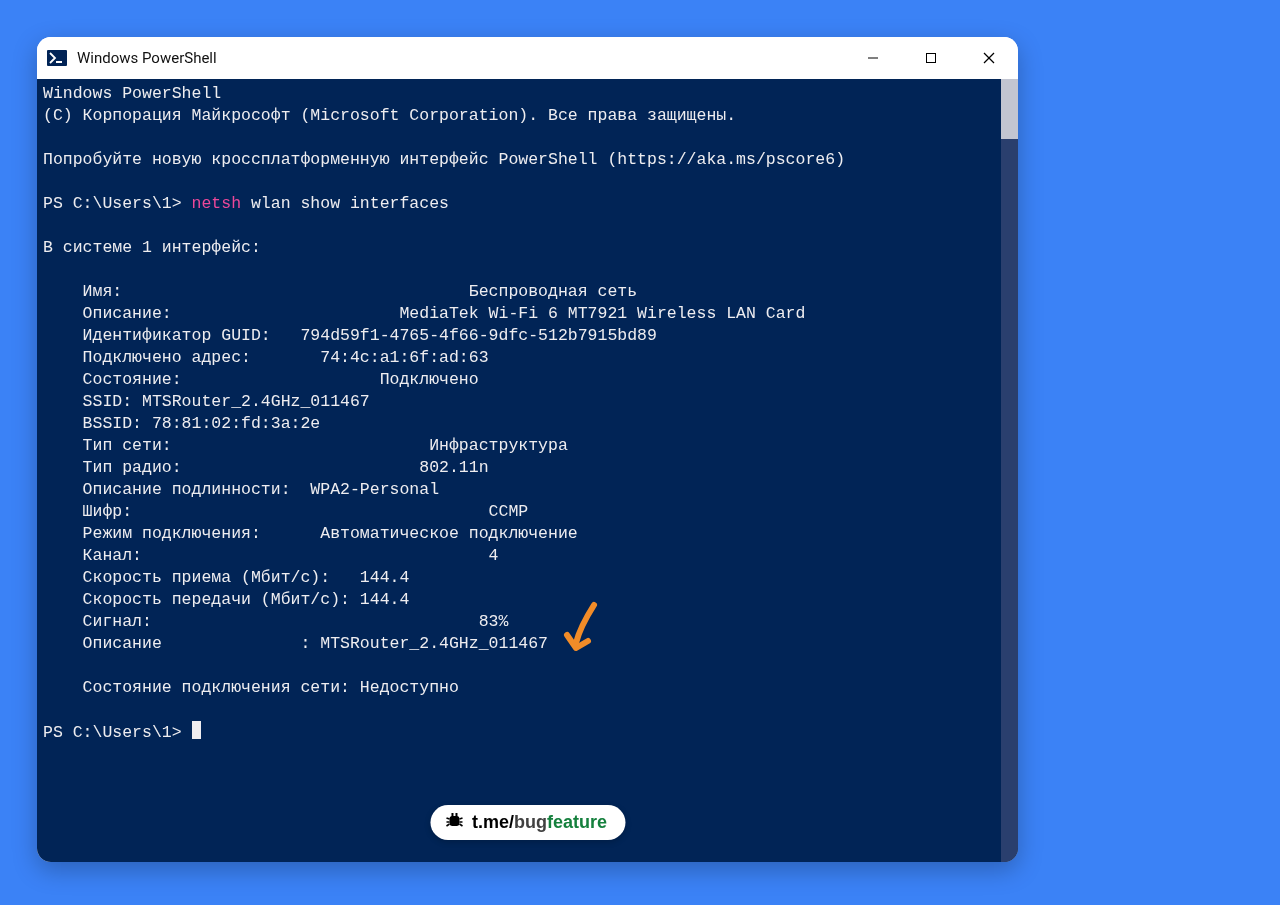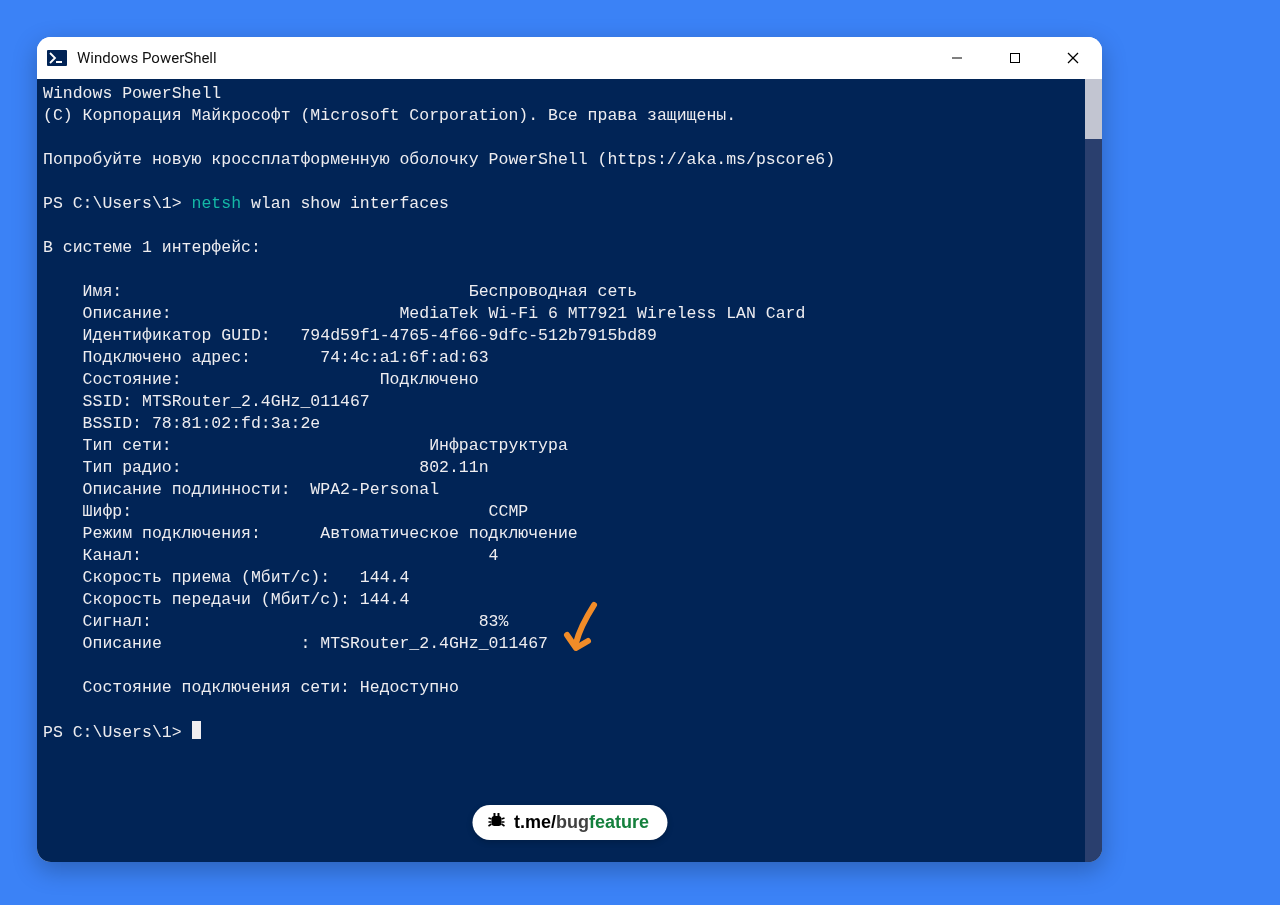--- a/index.html
+++ b/index.html
@@ -7,21 +7,21 @@
   body {
     background: #3b82f6;
     font-family: -apple-system, BlinkMacSystemFont, "Segoe UI", Roboto, sans-serif;
     overflow: hidden;
     position: relative;
   }
   .window {
     position: absolute;
     top: 37px;
     left: 37px;
-    width: 1065px;
+    width: 981px;
     height: 825px;
     background: #fff;
     border-radius: 14px;
     overflow: hidden;
     box-shadow: 0 8px 24px rgba(0,0,0,0.25);
     display: flex;
     flex-direction: column;
   }
   .titlebar {
     height: 42px;
@@ -76,21 +76,21 @@
     flex-shrink: 0;
   }
   .scrollbar .thumb {
     position: absolute;
     top: 0;
     left: 0;
     width: 17px;
     height: 60px;
     background: #c2c5d1;
   }
-  .cmd-yellow { color: #14b8a6; margin-top: 15px; }
+  .cmd-yellow { color: #ec4899; margin-top: 15px; }
   .cursor {
     display: inline-block;
     width: 9px;
     height: 18px;
     background: #eeedf0;
     vertical-align: -2px;
   }
   .arrow {
     position: absolute;
     top: 562px;
@@ -152,21 +152,21 @@
             <line x1="11" y1="1" x2="1" y2="11" stroke="#000" stroke-width="1.2"></line>
           </svg>
       </div>
     </div>
   </div>
 
   <div class="term-wrap">
     <div class="term" id="term"><span>Windows PowerShell</span>
 <span>(С) Корпорация Майкрософт (Microsoft Corporation). Все права защищены.</span>
 
-<span>Попробуйте новую кроссплатформенную оболочку PowerShell (https://aka.ms/pscore6)</span>
+<span>Попробуйте новую кроссплатформенную интерфейс PowerShell (https://aka.ms/pscore6)</span>
 
 <span>PS C:\Users\1&gt; <span class="cmd-yellow">netsh</span> wlan show interfaces</span>
 
 <span>В системе 1 интерфейс:</span>
 
 <span>    Имя:                                   Беспроводная сеть</span>
 <span>    Описание:                       MediaTek Wi-Fi 6 MT7921 Wireless LAN Card</span>
 <span>    Идентификатор GUID:   794d59f1-4765-4f66-9dfc-512b7915bd89</span>
 <span>    Подключено адрес:       74:4c:a1:6f:ad:63</span>
 <span>    Состояние:                    Подключено</span>

